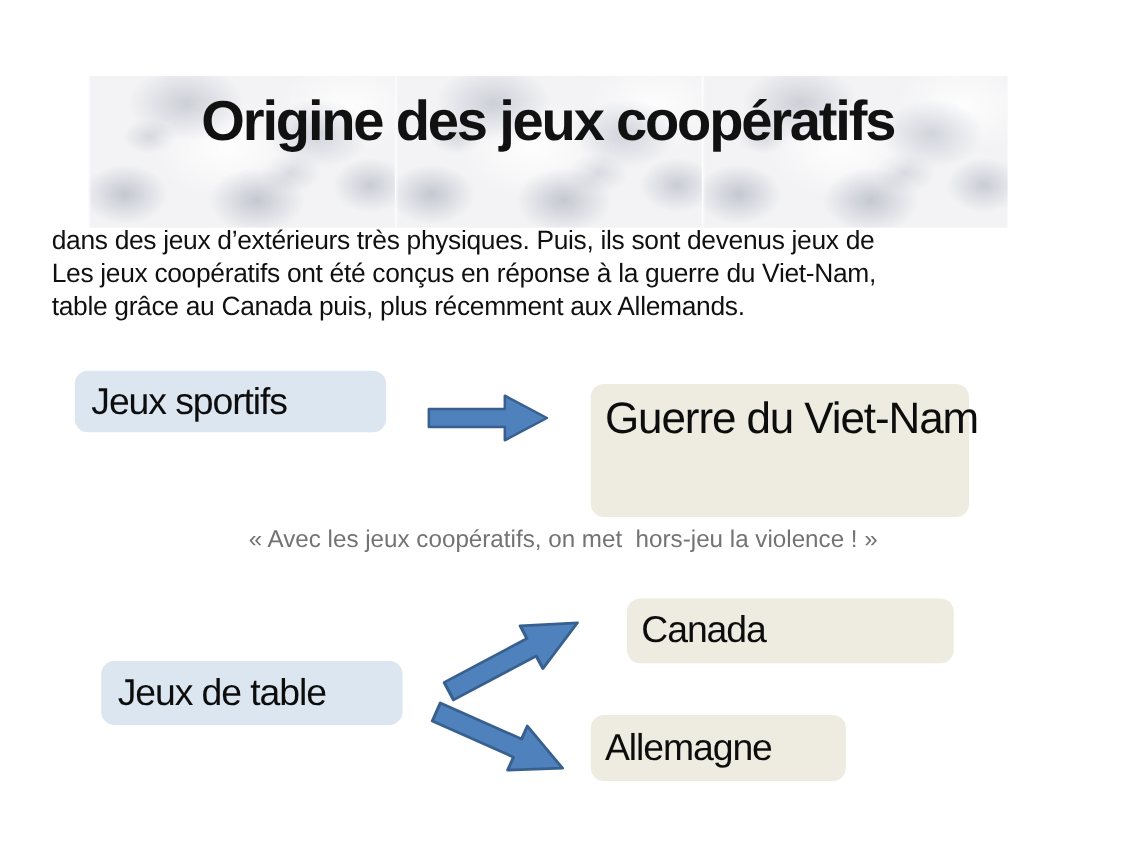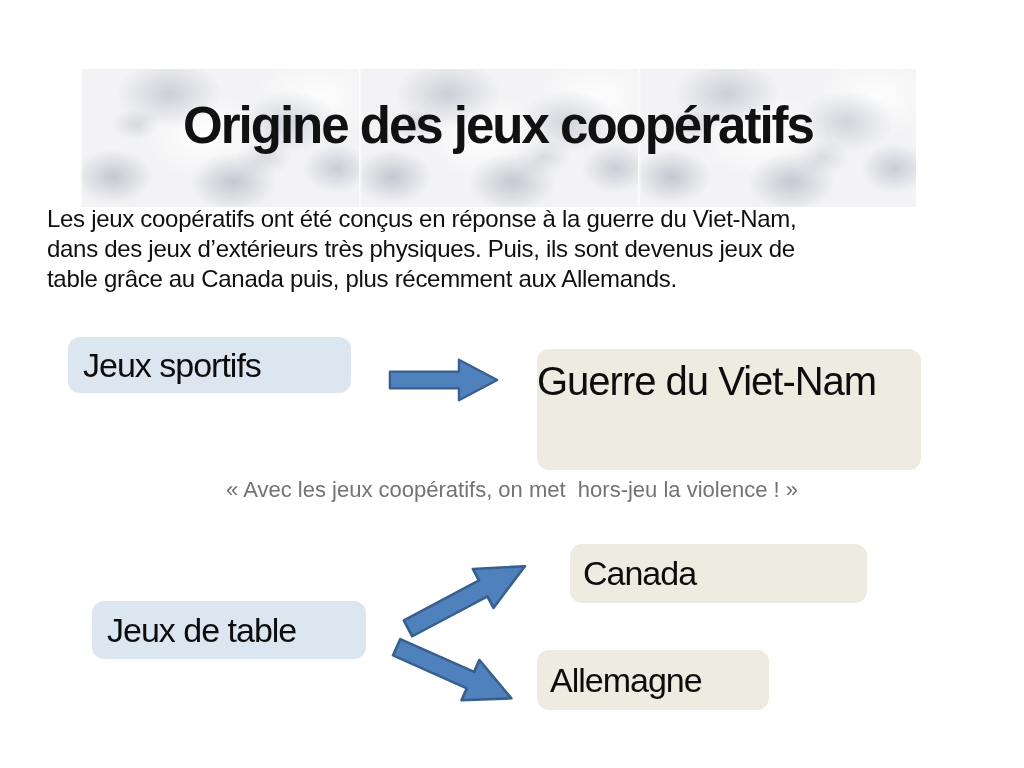--- a/index.html
+++ b/index.html
@@ -26,21 +26,21 @@
       radial-gradient(ellipse 55px 40px at 92% 72%, rgba(138,146,163,0.40), rgba(138,146,163,0) 62%),
       radial-gradient(ellipse 95px 65px at 45% 48%, rgba(255,255,255,0.9), rgba(255,255,255,0) 70%),
       radial-gradient(ellipse 90px 60px at 85% 20%, rgba(255,255,255,0.85), rgba(255,255,255,0) 70%),
       radial-gradient(ellipse 40px 26px at 20% 40%, rgba(160,166,180,0.35), rgba(160,166,180,0) 60%),
       radial-gradient(ellipse 46px 30px at 66% 64%, rgba(160,166,180,0.32), rgba(160,166,180,0) 60%);
     background-size:279px 100%;
     background-repeat:repeat-x;
   }
   .slide-title{
     position:absolute;
-    left:0;top:27px;width:100%;
+    left:0;top:11px;width:100%;
     text-align:center;
     font-size:51px;
     font-weight:bold;
     letter-spacing:-2px;
     color:#111;
     white-space:nowrap;
   }
 
   
   .intro{
@@ -59,21 +59,21 @@
     font-size:34px;
     letter-spacing:-1px;
     color:#0d0d0d;
     white-space:nowrap;
     border-radius:12px;
   }
   .box-blue{background:#dce6f1;}
   .box-beige{background:#eeece1;}
 
   .box-sportifs{left:68px;top:337px;width:283px;height:56px;line-height:56px;padding-left:15px;box-sizing:border-box;}
-  .box-guerre{left:537px;top:349px;width:384px;height:121px;font-size:40px;line-height:64px;box-sizing:border-box;}
+  .box-guerre{left:537px;top:349px;width:344px;height:121px;font-size:40px;line-height:64px;padding-left:13px;box-sizing:border-box;}
   .box-canada{left:537px;top:544px;width:297px;height:59px;line-height:58px;padding-left:13px;box-sizing:border-box;margin-left:33px;}
   .box-table{left:92px;top:601px;width:274px;height:58px;line-height:58px;padding-left:15px;box-sizing:border-box;}
   .box-allemagne{left:537px;top:650px;width:232px;height:60px;line-height:60px;padding-left:13px;box-sizing:border-box;}
 
   
   .quote{
     position:absolute;
     left:0;top:477px;width:100%;
     text-align:center;
     font-size:22px;
@@ -90,22 +90,22 @@
 </head>
 <body>
 
 <div class="slide">
 
   <div class="title-banner">
     <div class="slide-title">Origine des jeux coopératifs</div>
   </div>
 
   <div class="intro">
+    <div class="intro-line">dans des jeux d’extérieurs très physiques. Puis, ils sont devenus jeux de</div>
     <div class="intro-line">Les jeux coopératifs ont été conçus en réponse à la guerre du Viet-Nam,</div>
-    <div class="intro-line">dans des jeux d’extérieurs très physiques. Puis, ils sont devenus jeux de</div>
     <div class="intro-line">table grâce au Canada puis, plus récemment aux Allemands.</div>
   </div>
 
   <div class="box box-blue box-sportifs">Jeux sportifs</div>
 
   <div class="arrow arrow-right">
     <svg width="112" height="46" viewBox="0 0 120 50" preserveAspectRatio="none">
       <polygon points="2,16 76,16 76,3 117,25 76,47 76,34 2,34" stroke="#38608f" stroke-width="2.5" stroke-linejoin="round" fill="#4f81bd"></polygon>
     </svg>
   </div>

